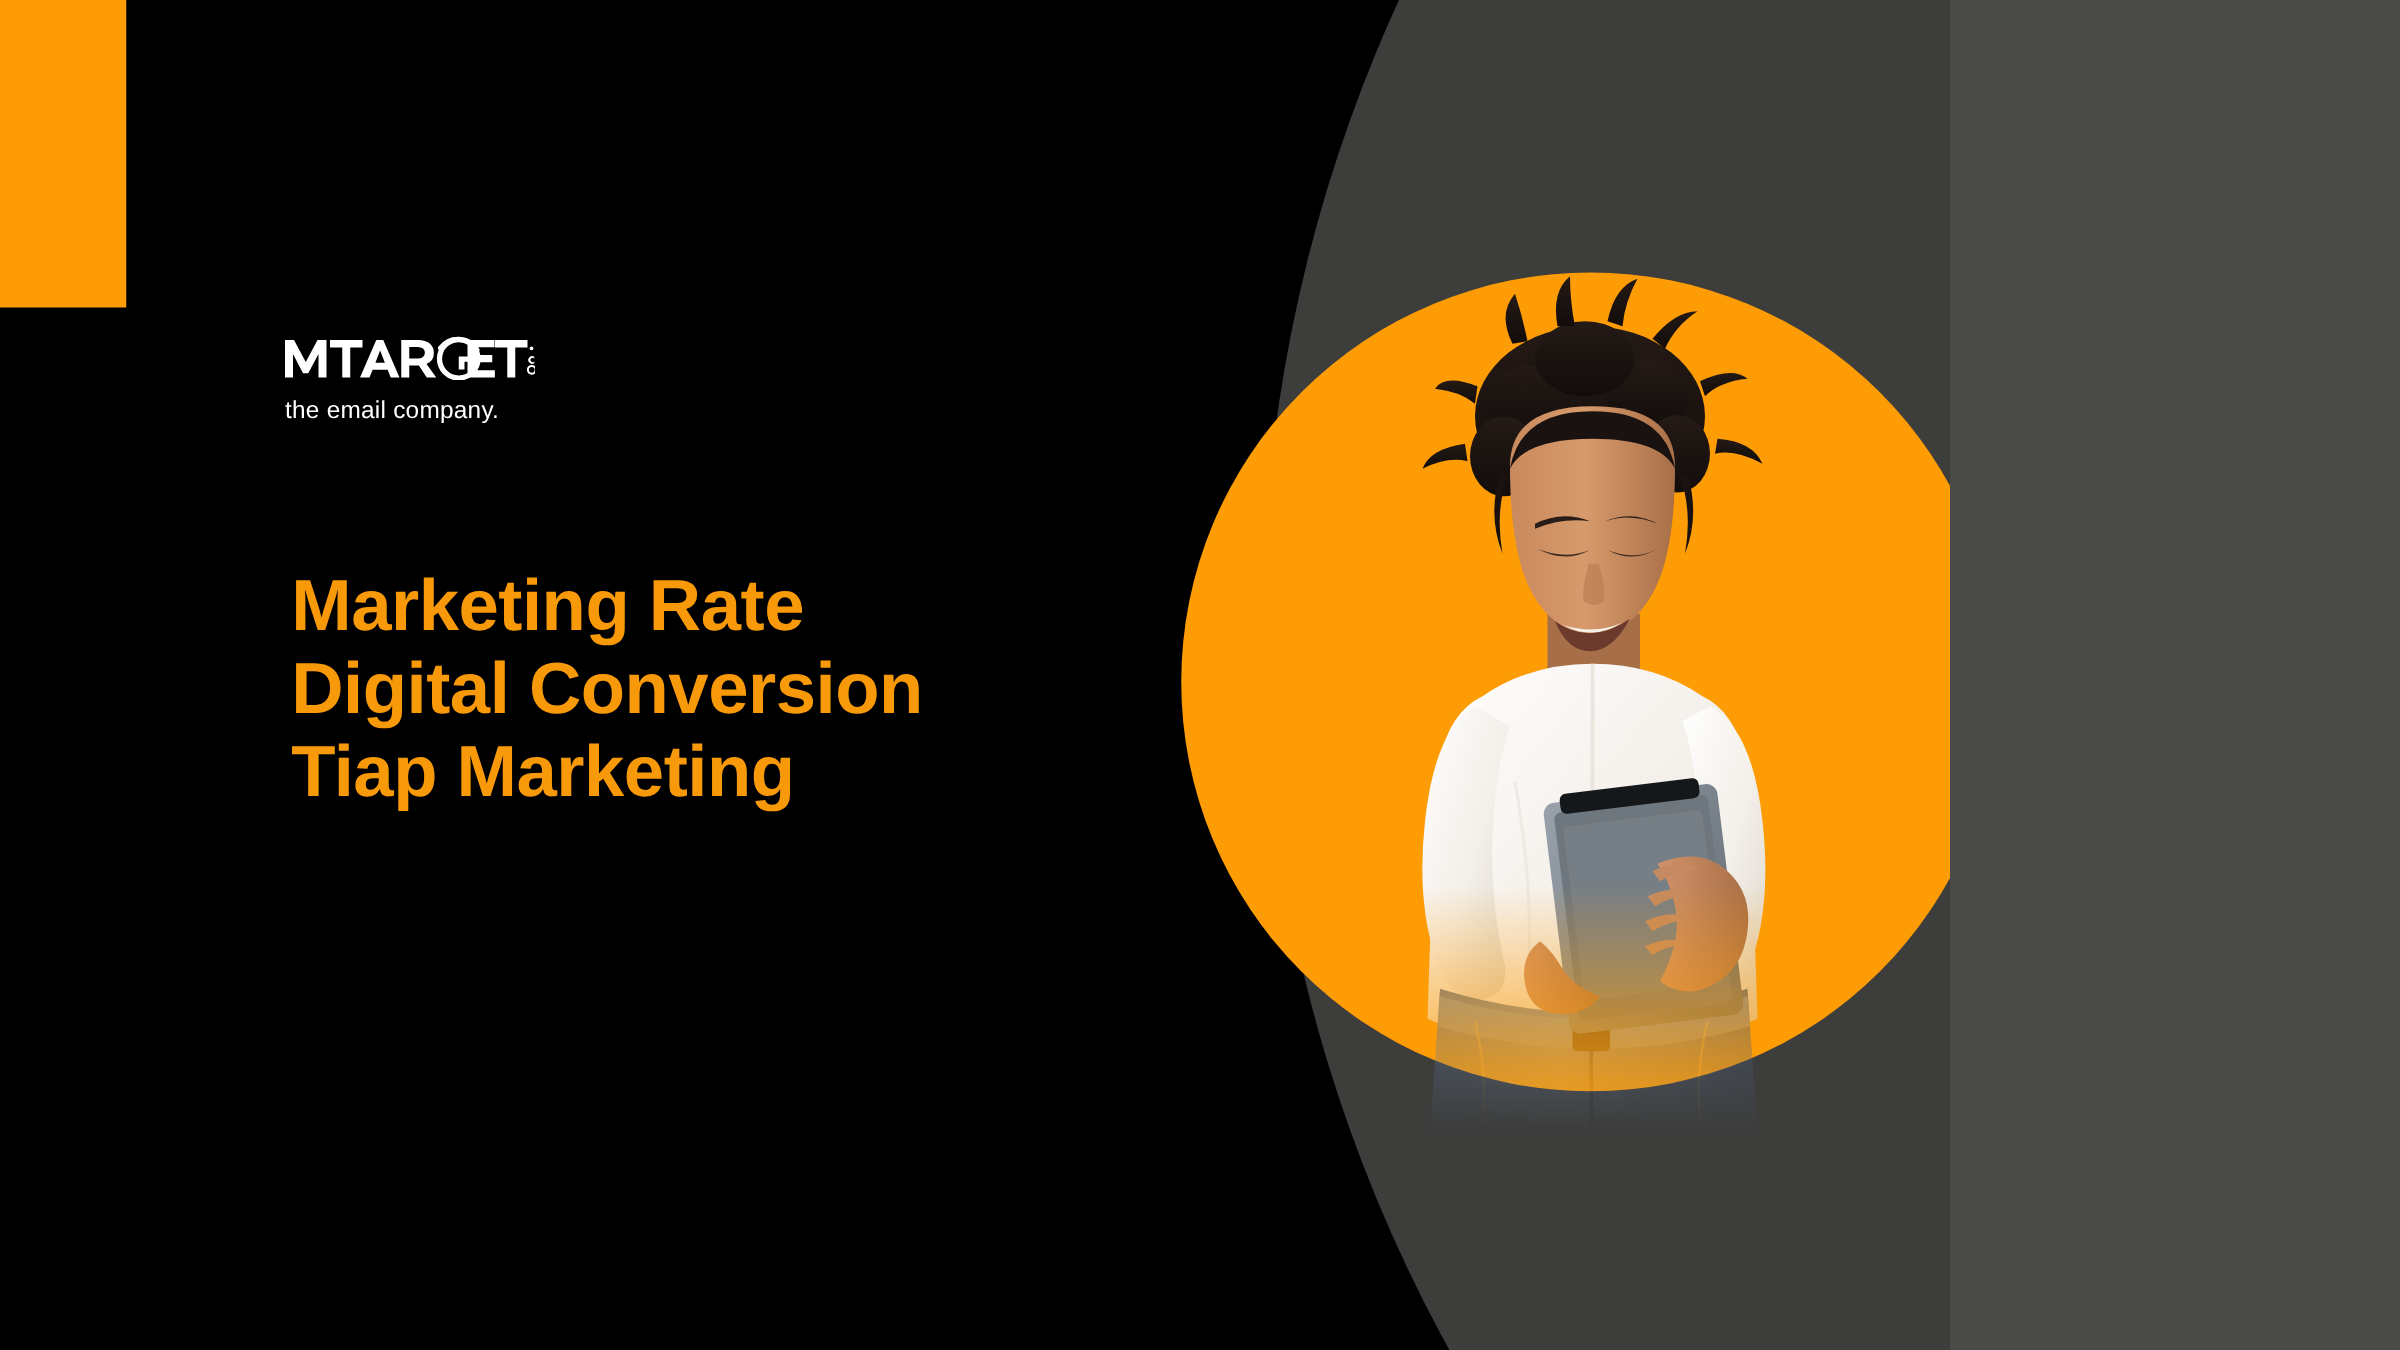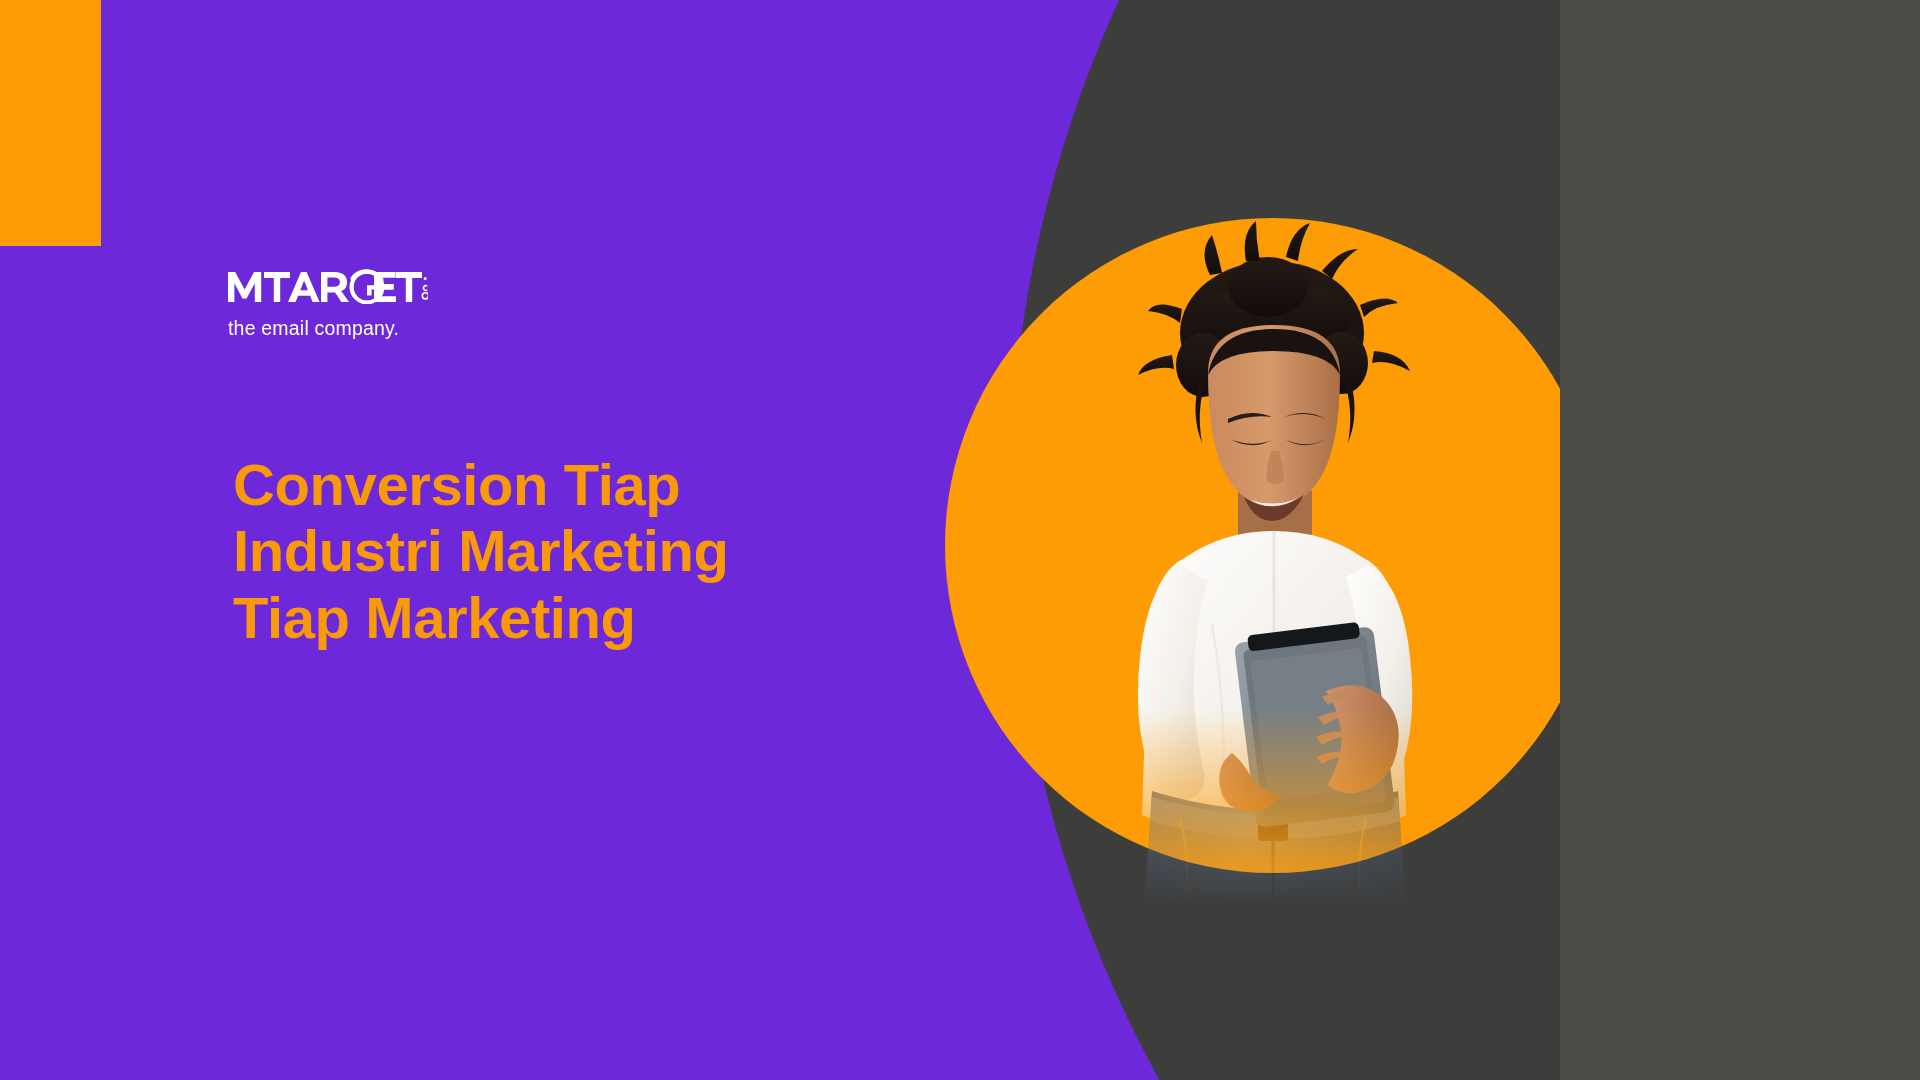--- a/index.html
+++ b/index.html
@@ -6,21 +6,21 @@
   * { margin:0; padding:0; box-sizing:border-box; }
   html, body {
     width:1920px; height:1080px;
     overflow:hidden;
     background:#4a4a46;
     font-family:"Liberation Sans", sans-serif;
   }
   #stage {
     position:relative;
     width:1560px; height:1080px;
-    background:#6d28d9;
+    background:#000000;
     overflow:hidden;
   }
 
   
   .bg-dark-swoosh {
     position:absolute;
     
     left:1010px; top:-700px;
     width:2400px; height:2400px;
     border-radius:50%;
@@ -243,18 +243,18 @@
       <g fill="#ffffff">
         <circle cx="197.2" cy="16.6" r="1.5"></circle>
         <path d="M199.4 23.4 a3.1 3.1 0 1 0 0 5.2 v-1.6 a1.7 1.7 0 1 1 0-2z"></path>
         <circle cx="197.4" cy="33.8" r="3.1" fill="none" stroke="#ffffff" stroke-width="1.6"></circle>
       </g>
     </svg>
     <div class="logo-tagline">the email company.</div>
   </div>
 
   <h1 class="headline">
-    <span class="line">Conversion Tiap</span>
-    <span class="line">Industri Marketing</span>
+    <span class="line">Marketing Rate</span>
+    <span class="line">Digital Conversion</span>
     <span class="line">Tiap Marketing</span>
   </h1>
 
 </div>
 
 </body></html>

